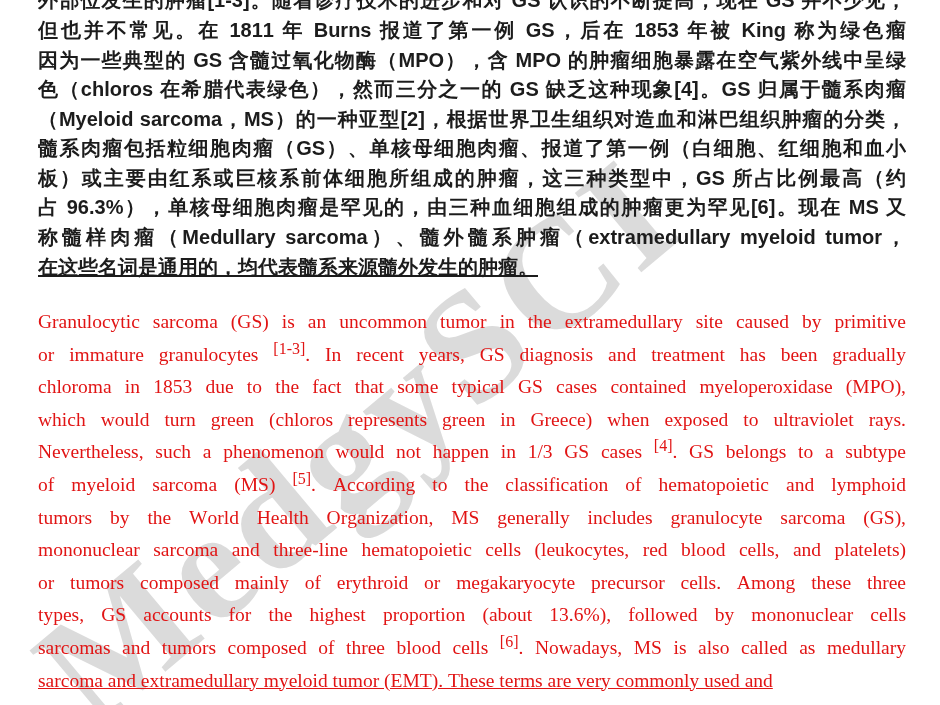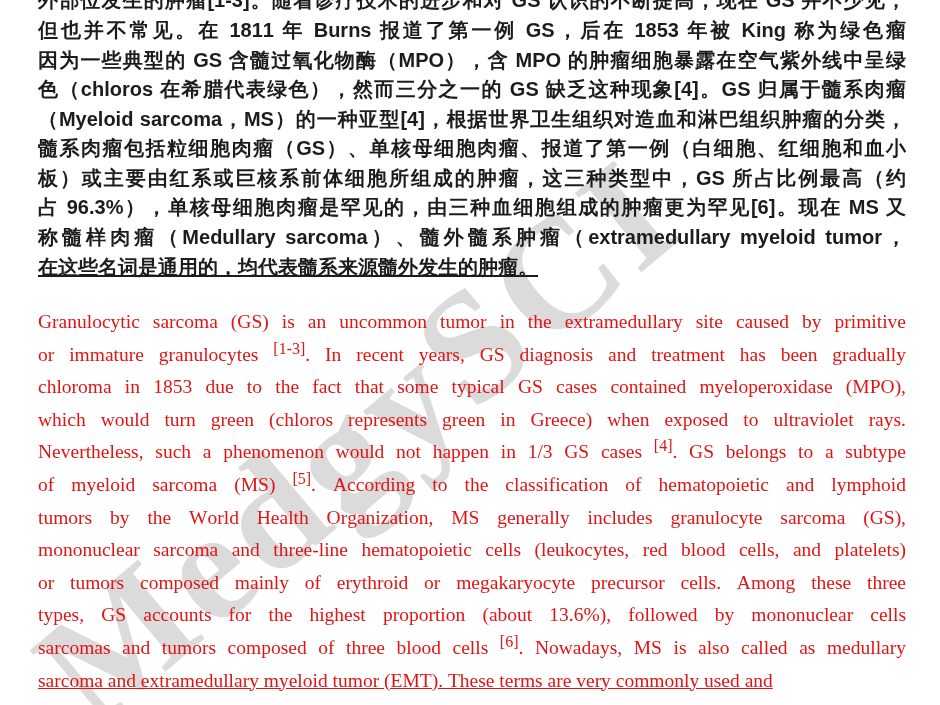--- a/index.html
+++ b/index.html
@@ -74,21 +74,21 @@
 
 <div class="page">
   <div class="watermark">MedgySCI</div>
 
   <div class="text-col">
     <div class="zh-block" id="zh-block">
         <div class="line">外部位发生的肿瘤[1-3]。随着诊疗技术的进步和对 GS 认识的不断提高，现在 GS 并不少见，</div>
         <div class="line">但也并不常见。在 1811 年 Burns 报道了第一例 GS，后在 1853 年被 King 称为绿色瘤（chloroma），</div>
         <div class="line">因为一些典型的 GS 含髓过氧化物酶（MPO），含 MPO 的肿瘤细胞暴露在空气紫外线中呈绿</div>
         <div class="line">色（chloros 在希腊代表绿色），然而三分之一的 GS 缺乏这种现象[4]。GS 归属于髓系肉瘤</div>
-        <div class="line">（Myeloid sarcoma，MS）的一种亚型[4]，根据世界卫生组织对造血和淋巴组织肿瘤的分类，</div>
+        <div class="line">（Myeloid sarcoma，MS）的一种亚型[2]，根据世界卫生组织对造血和淋巴组织肿瘤的分类，</div>
         <div class="line">髓系肉瘤包括粒细胞肉瘤（GS）、单核母细胞肉瘤、报道了第一例（白细胞、红细胞和血小</div>
         <div class="line">板）或主要由红系或巨核系前体细胞所组成的肿瘤，这三种类型中，GS 所占比例最高（约</div>
         <div class="line">占 96.3%），单核母细胞肉瘤是罕见的，由三种血细胞组成的肿瘤更为罕见[6]。现在 MS 又</div>
         <div class="line">称髓样肉瘤（Medullary sarcoma）、髓外髓系肿瘤（extramedullary myeloid tumor，EMT），现</div>
         <div class="line last">在这些名词是通用的，均代表髓系来源髓外发生的肿瘤。</div>
       </div>
 
     <div class="en-block" id="en-block">
         <div class="line">Granulocytic sarcoma (GS) is an uncommon tumor in the extramedullary site caused by primitive</div>
         <div class="line">or immature granulocytes <sup>[1-3]</sup>. In recent years, GS diagnosis and treatment has been gradually</div>

